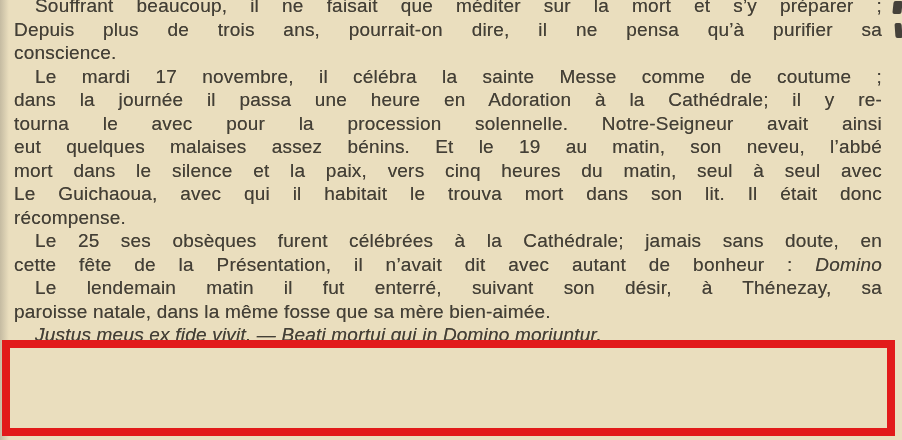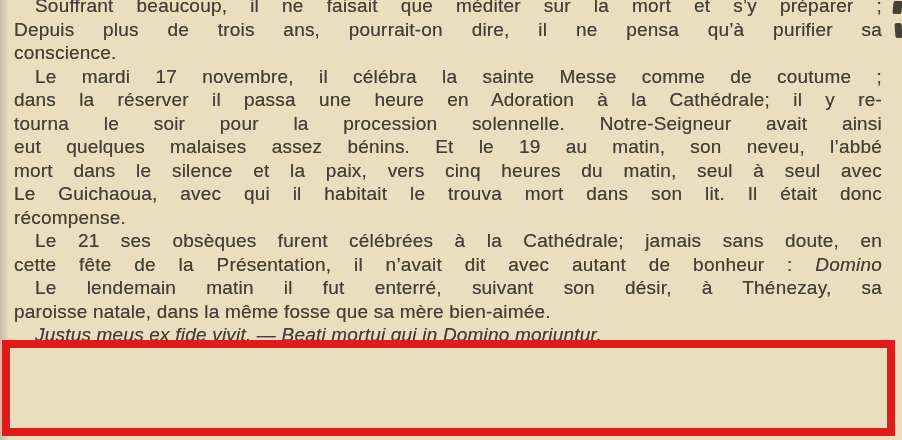--- a/index.html
+++ b/index.html
@@ -66,27 +66,27 @@
 </head>
 <body>
 
 <div class="page">
 
   <div class="text-block">
     <div class="line indent"><span>Souffrant beaucoup, il ne faisait que méditer sur la mort et s’y préparer ;</span><span class="it"></span></div>
     <div class="line"><span>Depuis plus de trois ans, pourrait-on dire, il ne pensa qu’à purifier sa</span><span class="it"></span></div>
     <div class="line end"><span>conscience.</span><span class="it"></span></div>
     <div class="line indent"><span>Le mardi 17 novembre, il célébra la sainte Messe comme de coutume ;</span><span class="it"></span></div>
-    <div class="line"><span>dans la réserver il passa une heure en Adoration à la Cathédrale; il y re-</span><span class="it"></span></div>
-    <div class="line"><span>tourna le soir pour la procession solennelle. Notre-Seigneur avait ainsi</span><span class="it"></span></div>
+    <div class="line"><span>dans la journée il passa une heure en Adoration à la Cathédrale; il y re-</span><span class="it"></span></div>
+    <div class="line"><span>tourna le avec pour la procession solennelle. Notre-Seigneur avait ainsi</span><span class="it"></span></div>
     <div class="line"><span>eut quelques malaises assez bénins. Et le 19 au matin, son neveu, l’abbé</span><span class="it"></span></div>
     <div class="line"><span>mort dans le silence et la paix, vers cinq heures du matin, seul à seul avec</span><span class="it"></span></div>
     <div class="line"><span>Le Guichaoua, avec qui il habitait le trouva mort dans son lit. Il était donc</span><span class="it"></span></div>
     <div class="line end"><span>récompense.</span><span class="it"></span></div>
-    <div class="line indent"><span>Le 21 ses obsèques furent célébrées à la Cathédrale; jamais sans doute, en</span><span class="it"></span></div>
+    <div class="line indent"><span>Le 25 ses obsèques furent célébrées à la Cathédrale; jamais sans doute, en</span><span class="it"></span></div>
     <div class="line"><span>cette fête de la Présentation, il n’avait dit avec autant de bonheur : </span><span class="it">Domino</span></div>
     <div class="line indent"><span>Le lendemain matin il fut enterré, suivant son désir, à Thénezay, sa</span><span class="it"></span></div>
     <div class="line end"><span>paroisse natale, dans la même fosse que sa mère bien-aimée.</span><span class="it"></span></div>
     <div class="line end indent"><span></span><span class="it">Justus meus ex fide vivit. — Beati mortui qui in Domino moriuntur.</span></div>
   </div>
 
   <div class="left-shade"></div>
   <div class="speck s1"></div>
   <div class="speck s2"></div>
 

